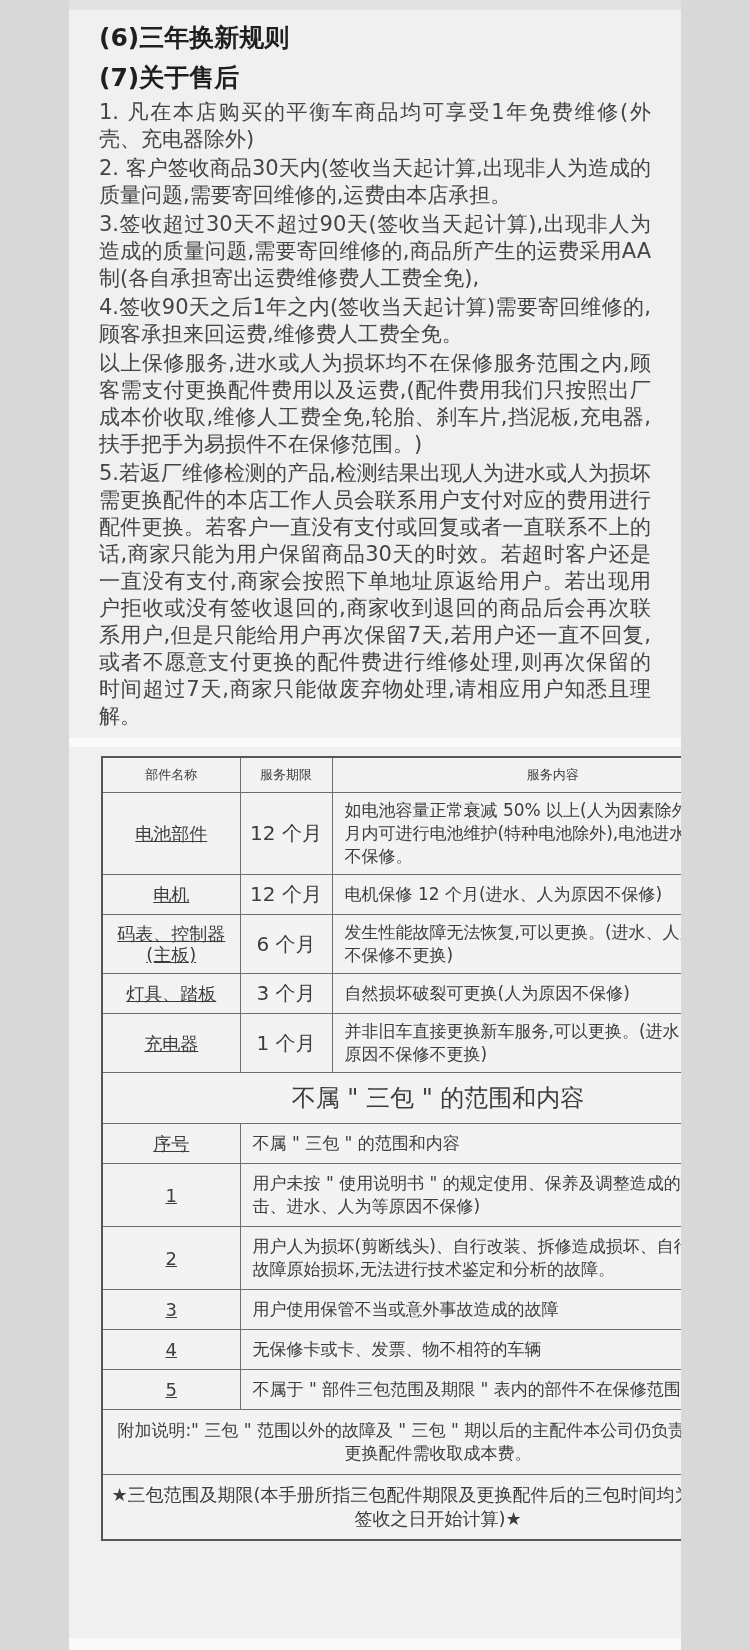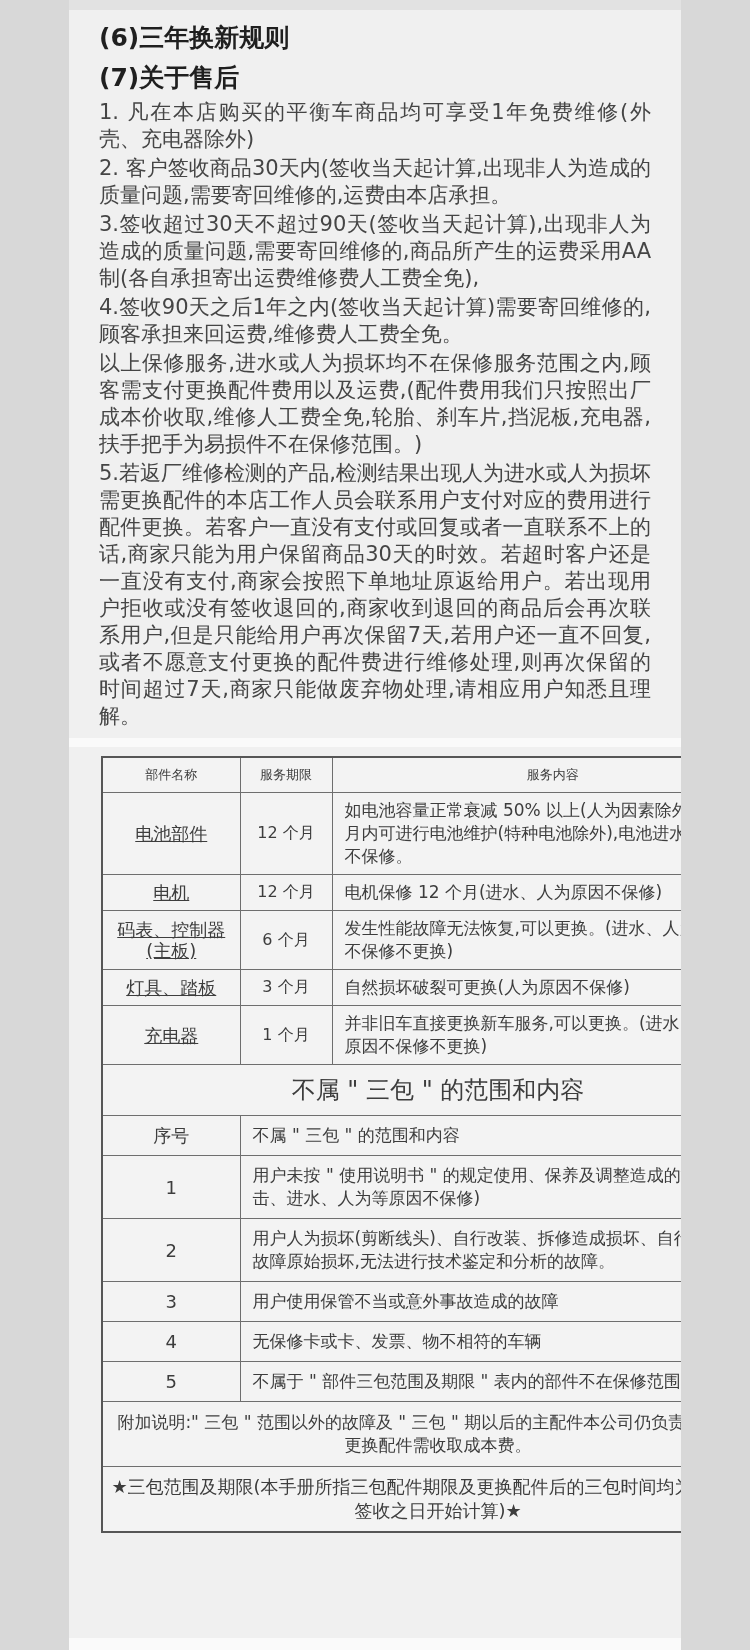--- a/index.html
+++ b/index.html
@@ -32,24 +32,24 @@
     width:674px;margin-left:2px;
     background:#f3f3f3;
     border:2px solid #565656;
   }
   table.warranty td,table.warranty th{
     border:1px solid #6e6e6e;
     color:#3d3d3d;
   }
   th.hd{font-size:13px;font-weight:400;padding:8px 4px;color:#333;}
   td.c-part{font-size:18px;text-align:center;padding:6px 4px;line-height:21px;text-decoration:underline;}
-  td.c-period{font-size:16px;text-align:center;padding:6px 4px;}
+  td.c-period{font-size:20px;text-align:center;padding:6px 4px;}
   td.c-svc{font-size:17px;line-height:23px;padding:6px 12px;}
   td.sec-head{font-size:24px;text-align:center;padding:9px 4px;color:#2d2d2d;}
-  td.c-no{font-size:18px;text-align:center;padding:7px 4px;}
+  td.c-no{font-size:18px;text-align:center;padding:7px 4px;text-decoration:underline;}
   td.c-excl{font-size:17px;line-height:23px;padding:8px 12px;}
   td.c-note{font-size:17px;line-height:23px;padding:9px 8px;text-align:center;color:var(--red);}
   td.c-foot{font-size:18px;padding:8px 6px;text-align:center;color:#373737;}
   .bottom-strip{
     position:absolute;left:0;bottom:0;width:750px;height:12px;background:#fafafa;
   }
 </style>
 </head>
 <body>
 

